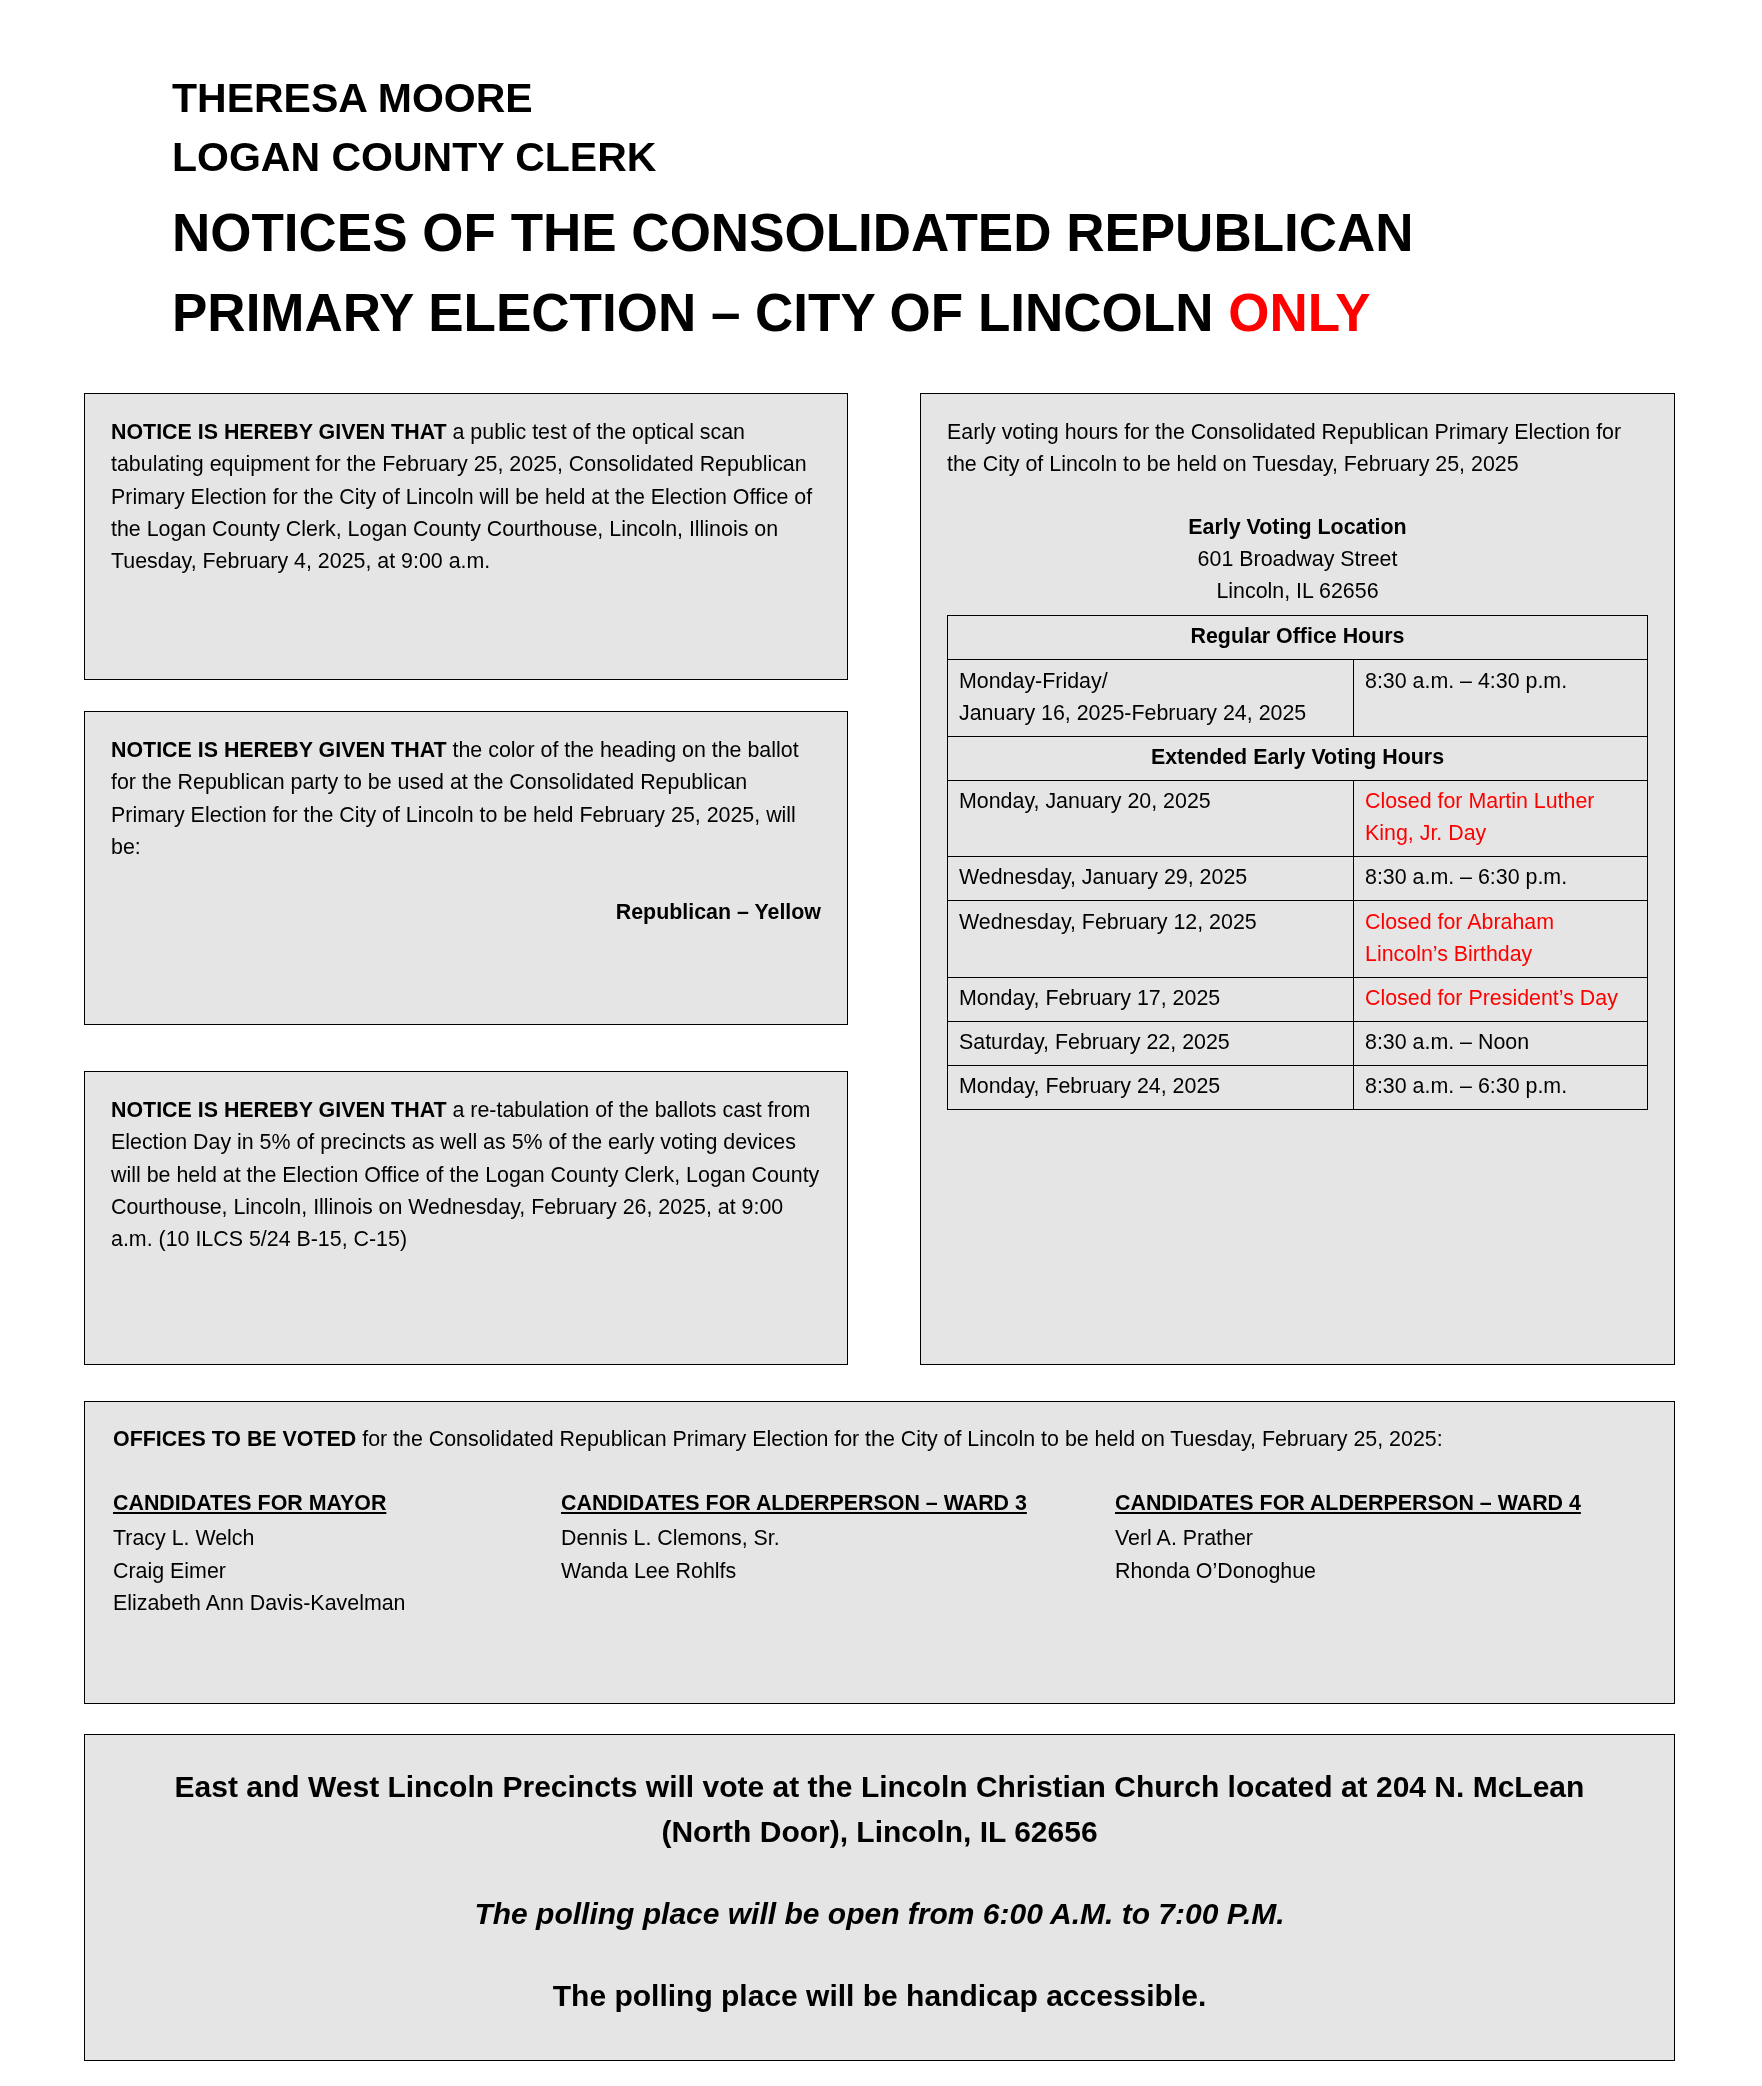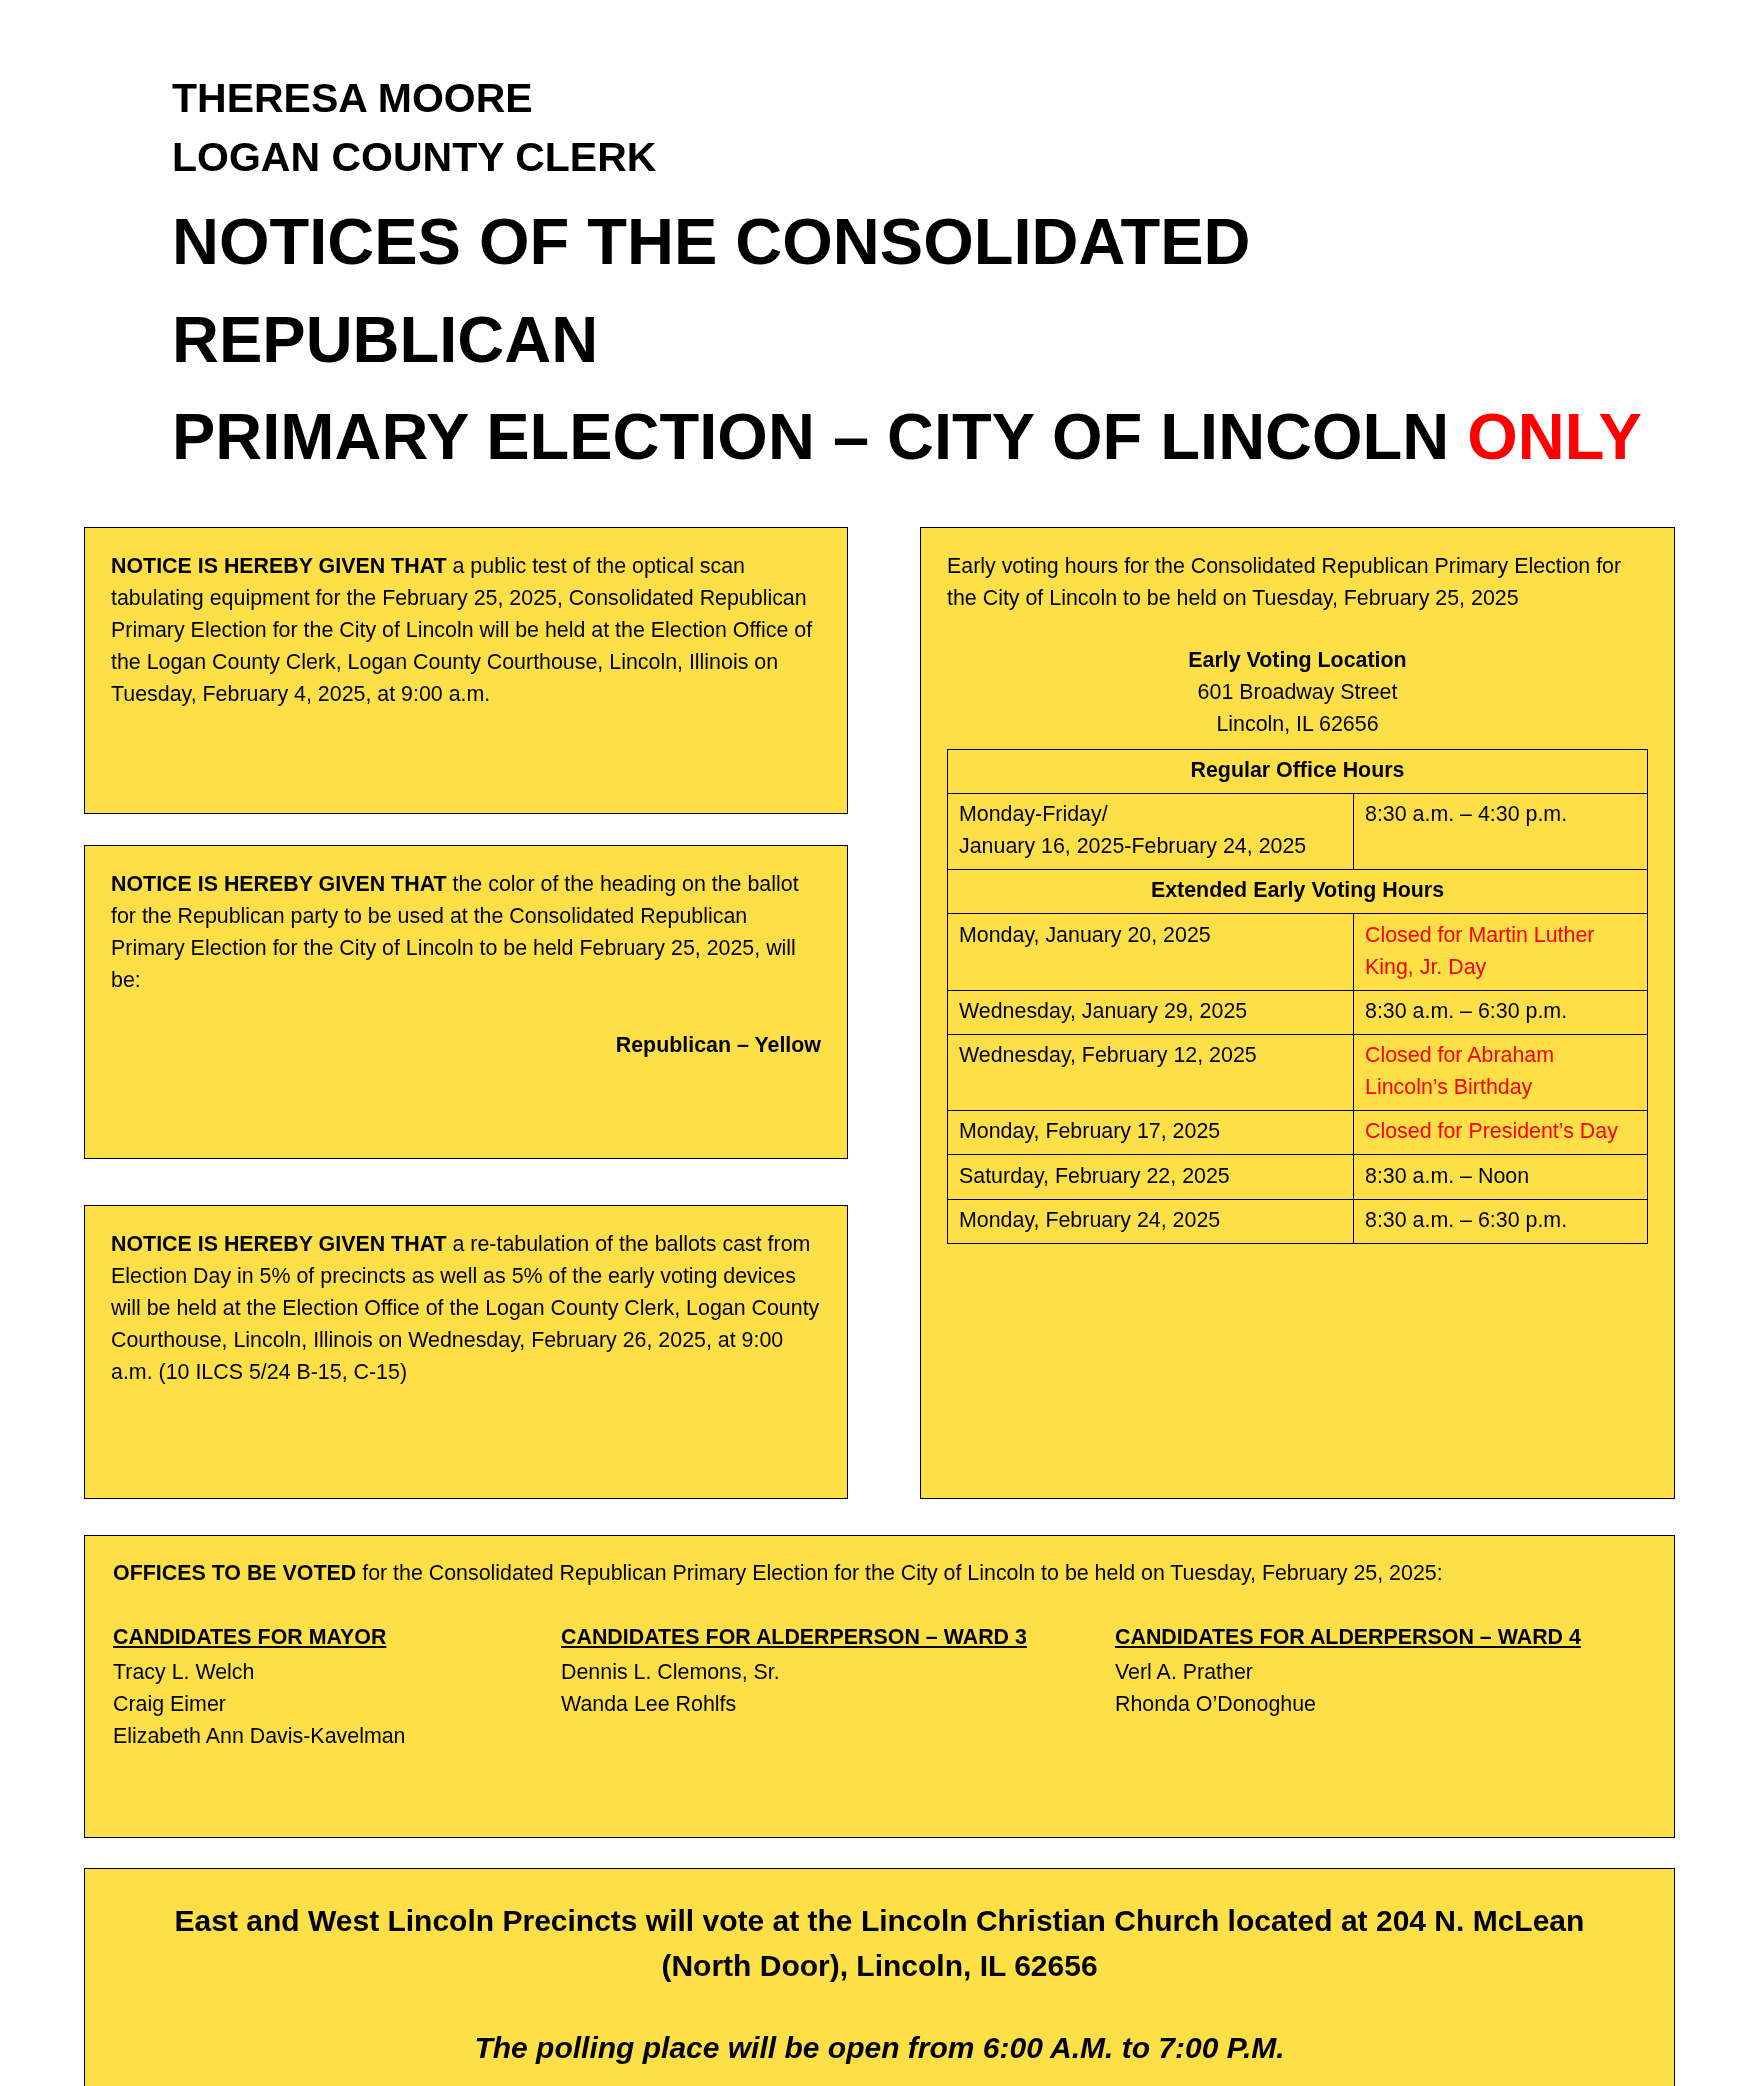--- a/index.html
+++ b/index.html
@@ -11,25 +11,25 @@
     font-family: "Liberation Sans", sans-serif;
     font-size: 21.4px;
     line-height: 1.5;
     overflow: hidden;
   }
   .page { width: 1762px; height: 2087px; padding: 69px 87px 28px 84px; overflow: hidden; }
 
   
   .doc-header { margin-left: 88px; margin-bottom: 41px; }
   .clerk-name, .clerk-title { font-size: 41px; font-weight: bold; line-height: 1.45; }
-  .doc-title { font-size: 65px; font-weight: bold; line-height: 1.5; margin-top: 5.5px; letter-spacing: 0px; }
+  .doc-title { font-size: 53px; font-weight: bold; line-height: 1.5; margin-top: 5.5px; letter-spacing: 0px; }
   .red { color: var(--accent-red, #ff0000); }
 
   
-  .box { border: 1.4px solid #000; padding: 22px 26px; background: #fde047; }
+  .box { border: 1.4px solid #000; padding: 22px 26px; background: #e5e5e5; }
   .b { font-weight: bold; }
   .center { text-align: right; }
 
   
   .columns { display: flex; gap: 72px; align-items: stretch; }
   .left-col { width: 764px; flex: none; }
   .right-col { flex: 1; display: flex; flex-direction: column; }
 
   .notice-box-1 { min-height: 287px; margin-bottom: 31px; }
   .notice-box-2 { min-height: 314px; margin-bottom: 46px; }

